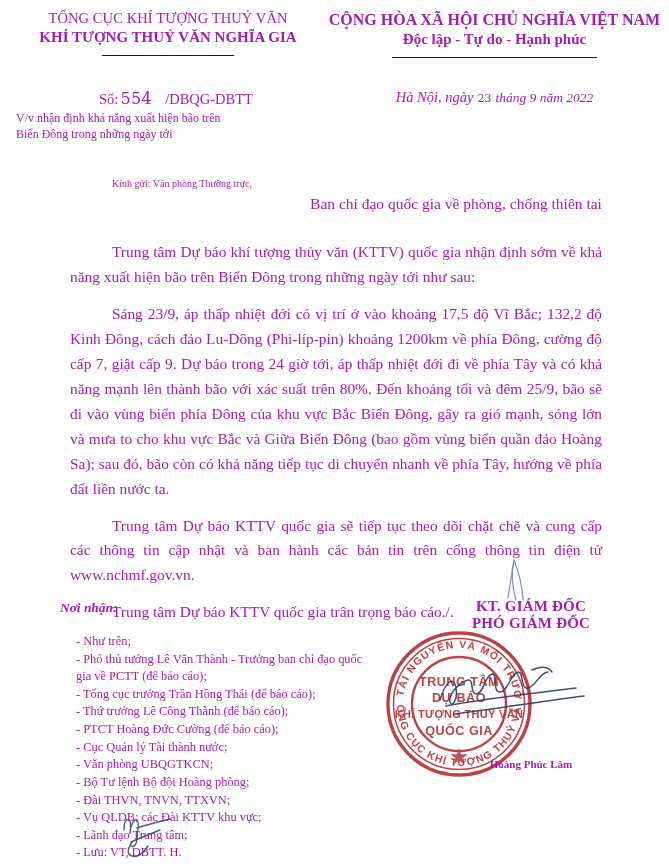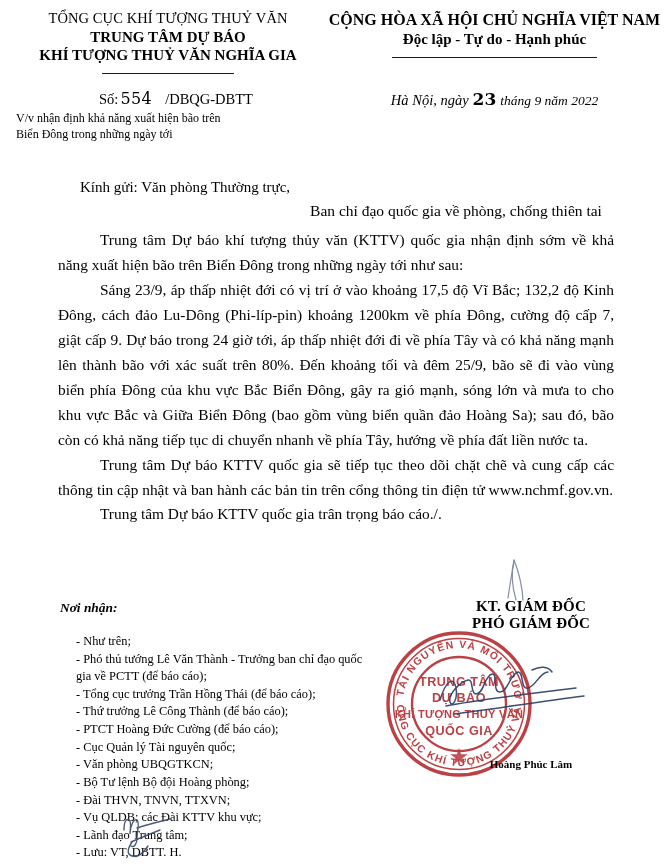--- a/index.html
+++ b/index.html
@@ -7,21 +7,21 @@
     margin: 0;
     padding: 0;
     background: #ffffff;
   }
   #page {
     position: relative;
     width: 669px;
     height: 866px;
     background: #ffffff;
     font-family: "Liberation Serif", "DejaVu Serif", serif;
-    color: #000000;
+    color: #a21caf;
     overflow: hidden;
   }
 
   
   .header {
     position: absolute;
     top: 10px;
     left: 0;
     width: 669px;
     display: flex;
@@ -99,23 +99,22 @@
     top: 0;
     width: 349px;
     text-align: center;
     font-style: italic;
     font-size: 14.5px;
     white-space: nowrap;
   }
   .place-date .daynum {
     font-style: normal;
     font-family: "DejaVu Serif", "Liberation Serif", serif;
-    font-size: 17px;
+    font-size: 11px;
     padding: 0 4px;
-    font-weight: bold;
   }
   .place-date .tail { font-size: 13.5px; }
 
   .subject {
     position: absolute;
     top: 110px;
     left: 16px;
     width: 320px;
     text-align: left;
     font-size: 12px;
@@ -124,22 +123,22 @@
   .subject .l2 { display: block; text-indent: 0; }
 
   
   .salutation {
     position: absolute;
     top: 176px;
     left: 0;
     width: 669px;
   }
   .sal-1 {
-    padding-left: 80px;
-    font-size: 15px;
+    padding-left: 112px;
+    font-size: 10px;
     line-height: 1.55;
     white-space: nowrap;
   }
   .sal-2 {
     padding-left: 243px;
     font-size: 15.5px;
     line-height: 1.55;
     white-space: nowrap;
     text-align: center;
   }
@@ -148,21 +147,21 @@
   .body-block {
     position: absolute;
     top: 228px;
     left: 58px;
     width: 556px;
     font-size: 15.4px;
     line-height: 1.62;
     text-align: justify;
   }
   .body-block p {
-    margin: 0;
+    margin: 12px;
     text-indent: 42px;
     text-align: justify;
     text-justify: inter-word;
   }
 
   
   .recipients {
     position: absolute;
     top: 598px;
     left: 60px;
@@ -247,21 +246,20 @@
   }
 </style>
 </head>
 <body>
 
 <div id="page">
 
   <div class="header">
     <div class="hdr-left">
       <div class="agency-line1">TỔNG CỤC KHÍ TƯỢNG THUỶ VĂN</div>
-      <div class="agency-line2">TRUNG TÂM DỰ BÁO</div>
       <div class="agency-line3">KHÍ TƯỢNG THUỶ VĂN NGHĨA GIA</div>
       <div class="rule rule-left"></div>
     </div>
     <div class="hdr-right">
       <div class="country-line">CỘNG HÒA XÃ HỘI CHỦ NGHĨA VIỆT NAM</div>
       <div class="motto-line">Độc lập - Tự do - Hạnh phúc</div>
       <div class="rule rule-right"></div>
     </div>
   </div>
 
@@ -288,21 +286,21 @@
   </div>
 
   <div class="recipients">
     <div class="rcpt-title">Nơi nhận:</div>
     <ul>
       <li>- Như trên;</li>
       <li>- Phó thủ tướng Lê Văn Thành - Trưởng ban chỉ đạo quốc gia về PCTT (để báo cáo);</li>
       <li>- Tổng cục trưởng Trần Hồng Thái (để báo cáo);</li>
       <li>- Thứ trưởng Lê Công Thành (để báo cáo);</li>
       <li>- PTCT Hoàng Đức Cường (để báo cáo);</li>
-      <li>- Cục Quản lý Tài nguyên quốc;</li>
+      <li>- Cục Quản lý Tài thành nước;</li>
       <li>- Văn phòng UBQGTKCN;</li>
       <li>- Bộ Tư lệnh Bộ đội Hoàng phòng;</li>
       <li>- Đài THVN, TNVN, TTXVN;</li>
       <li>- Vụ QLDB; các Đài KTTV khu vực;</li>
       <li>- Lãnh đạo Trung tâm;</li>
       <li>- Lưu: VT, DBTT. H.</li>
     </ul>
   </div>
 
   <div class="signblock">

